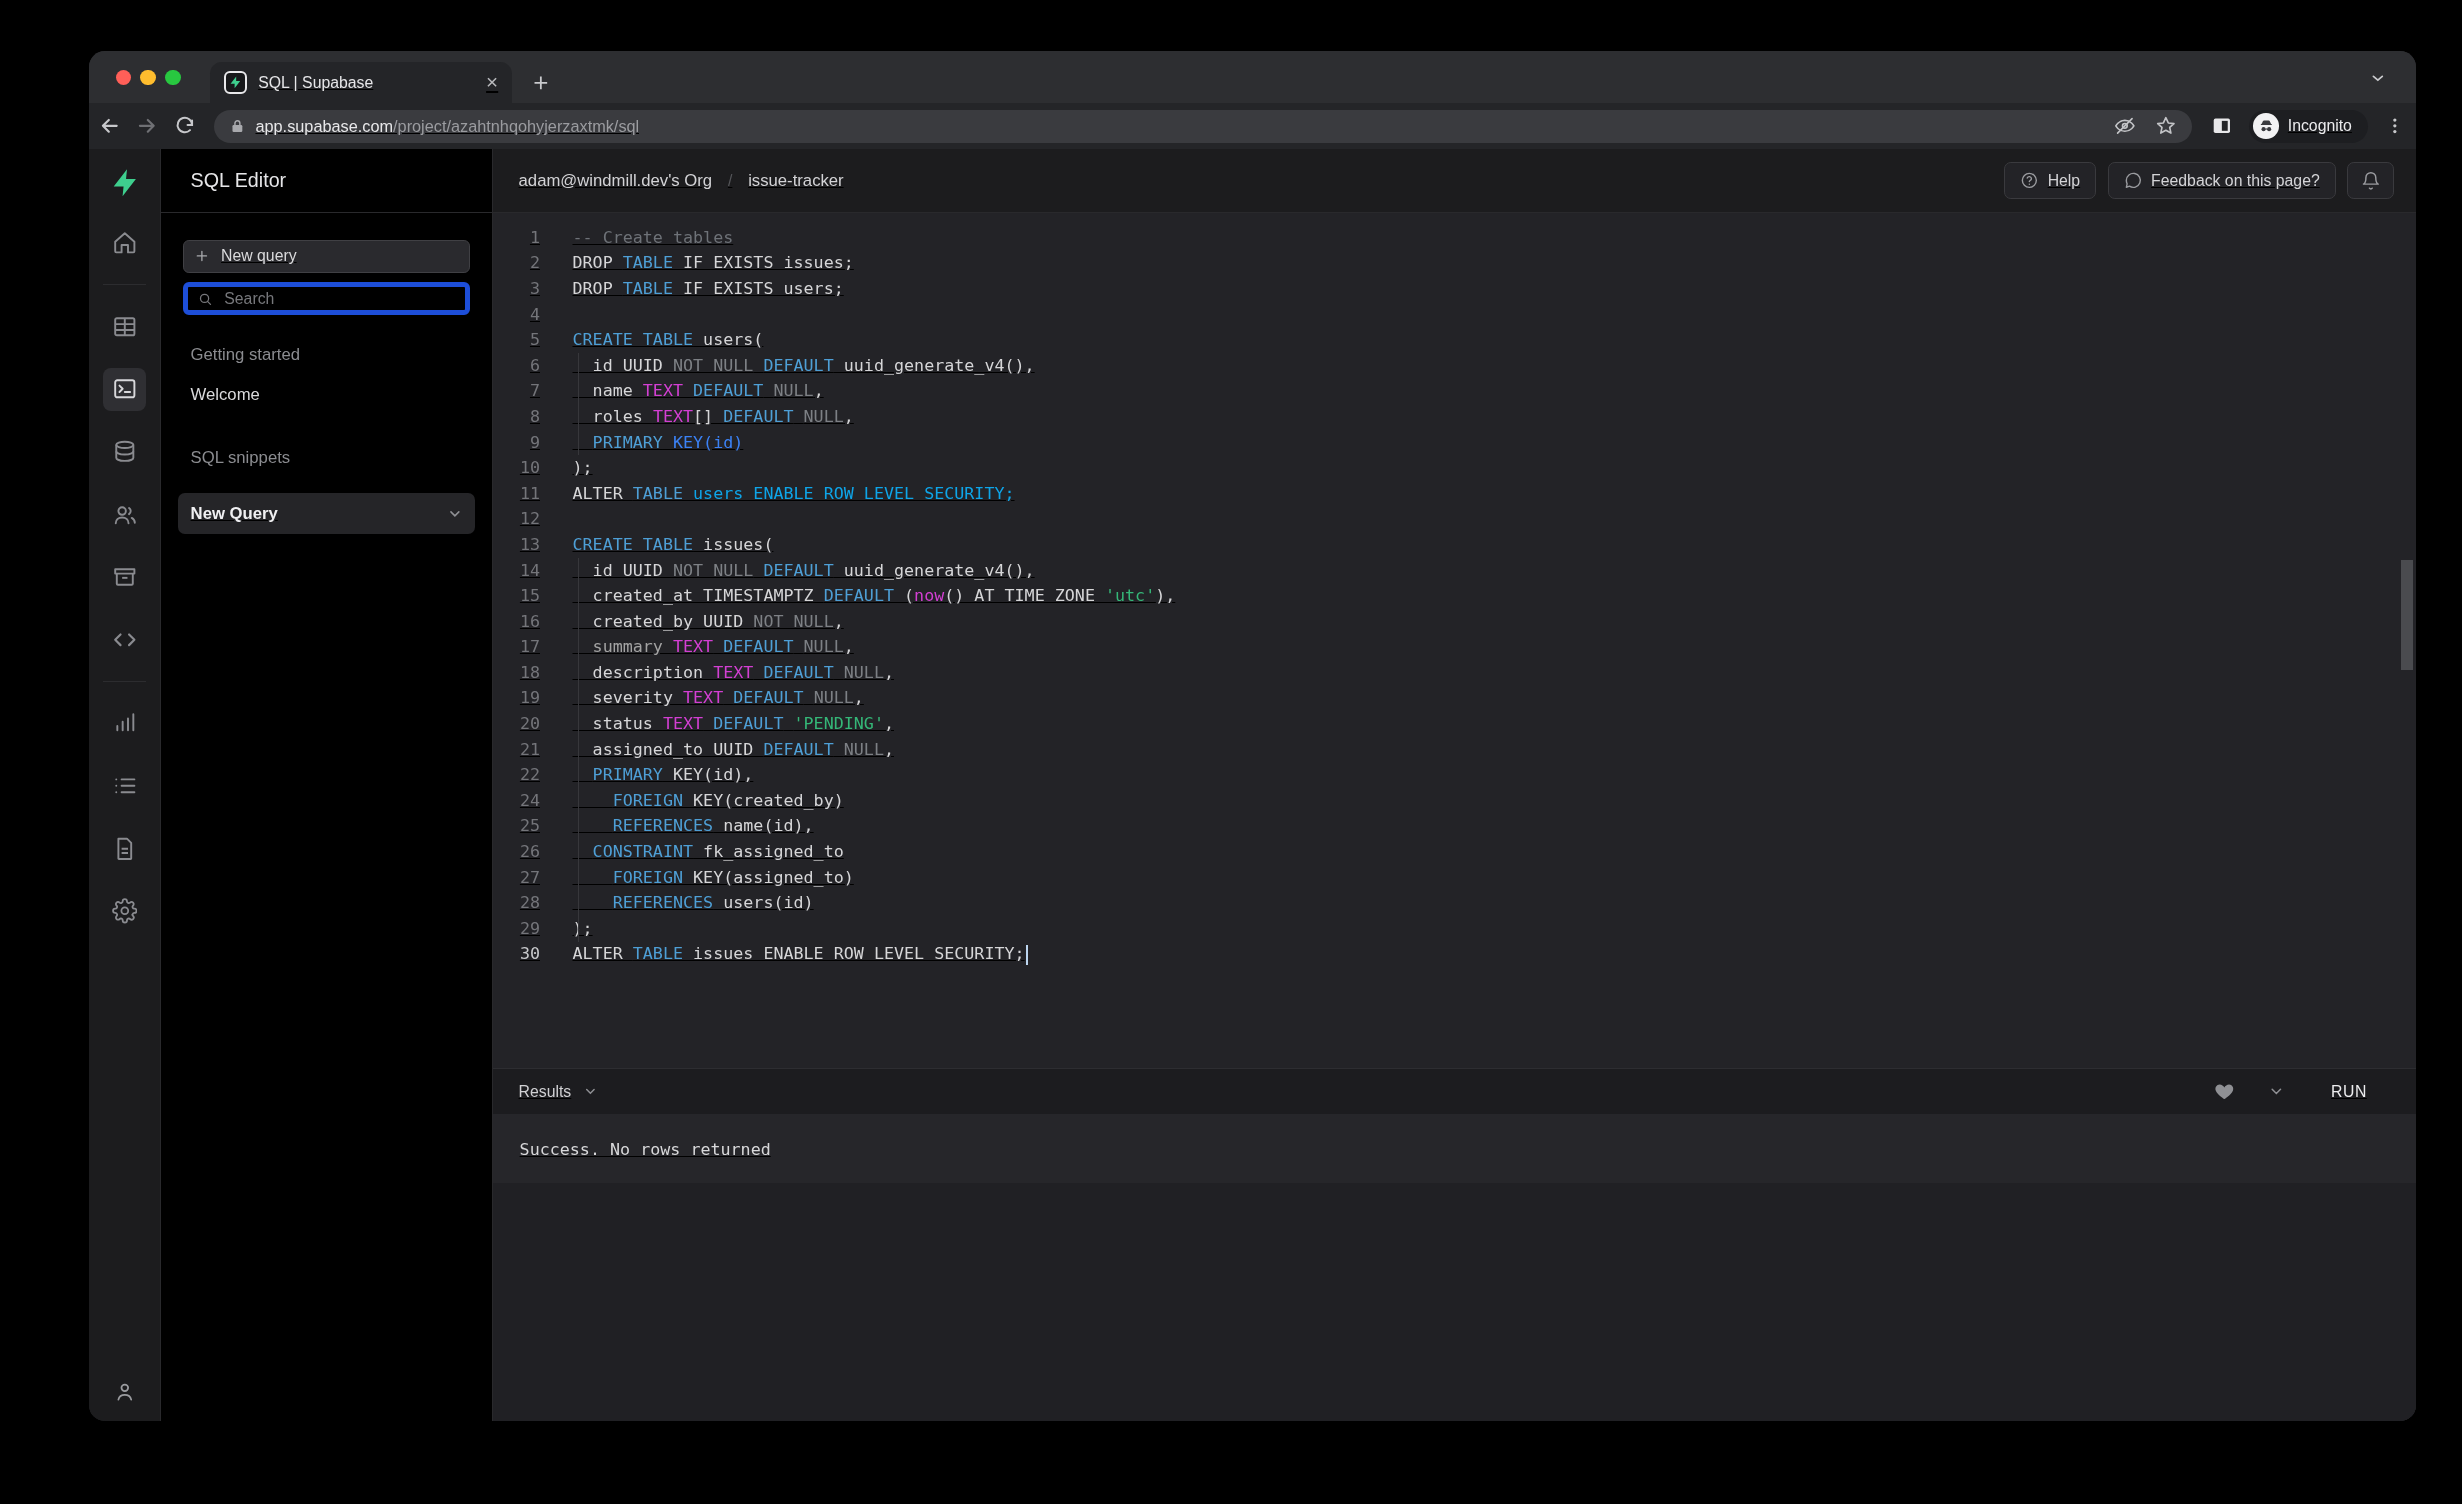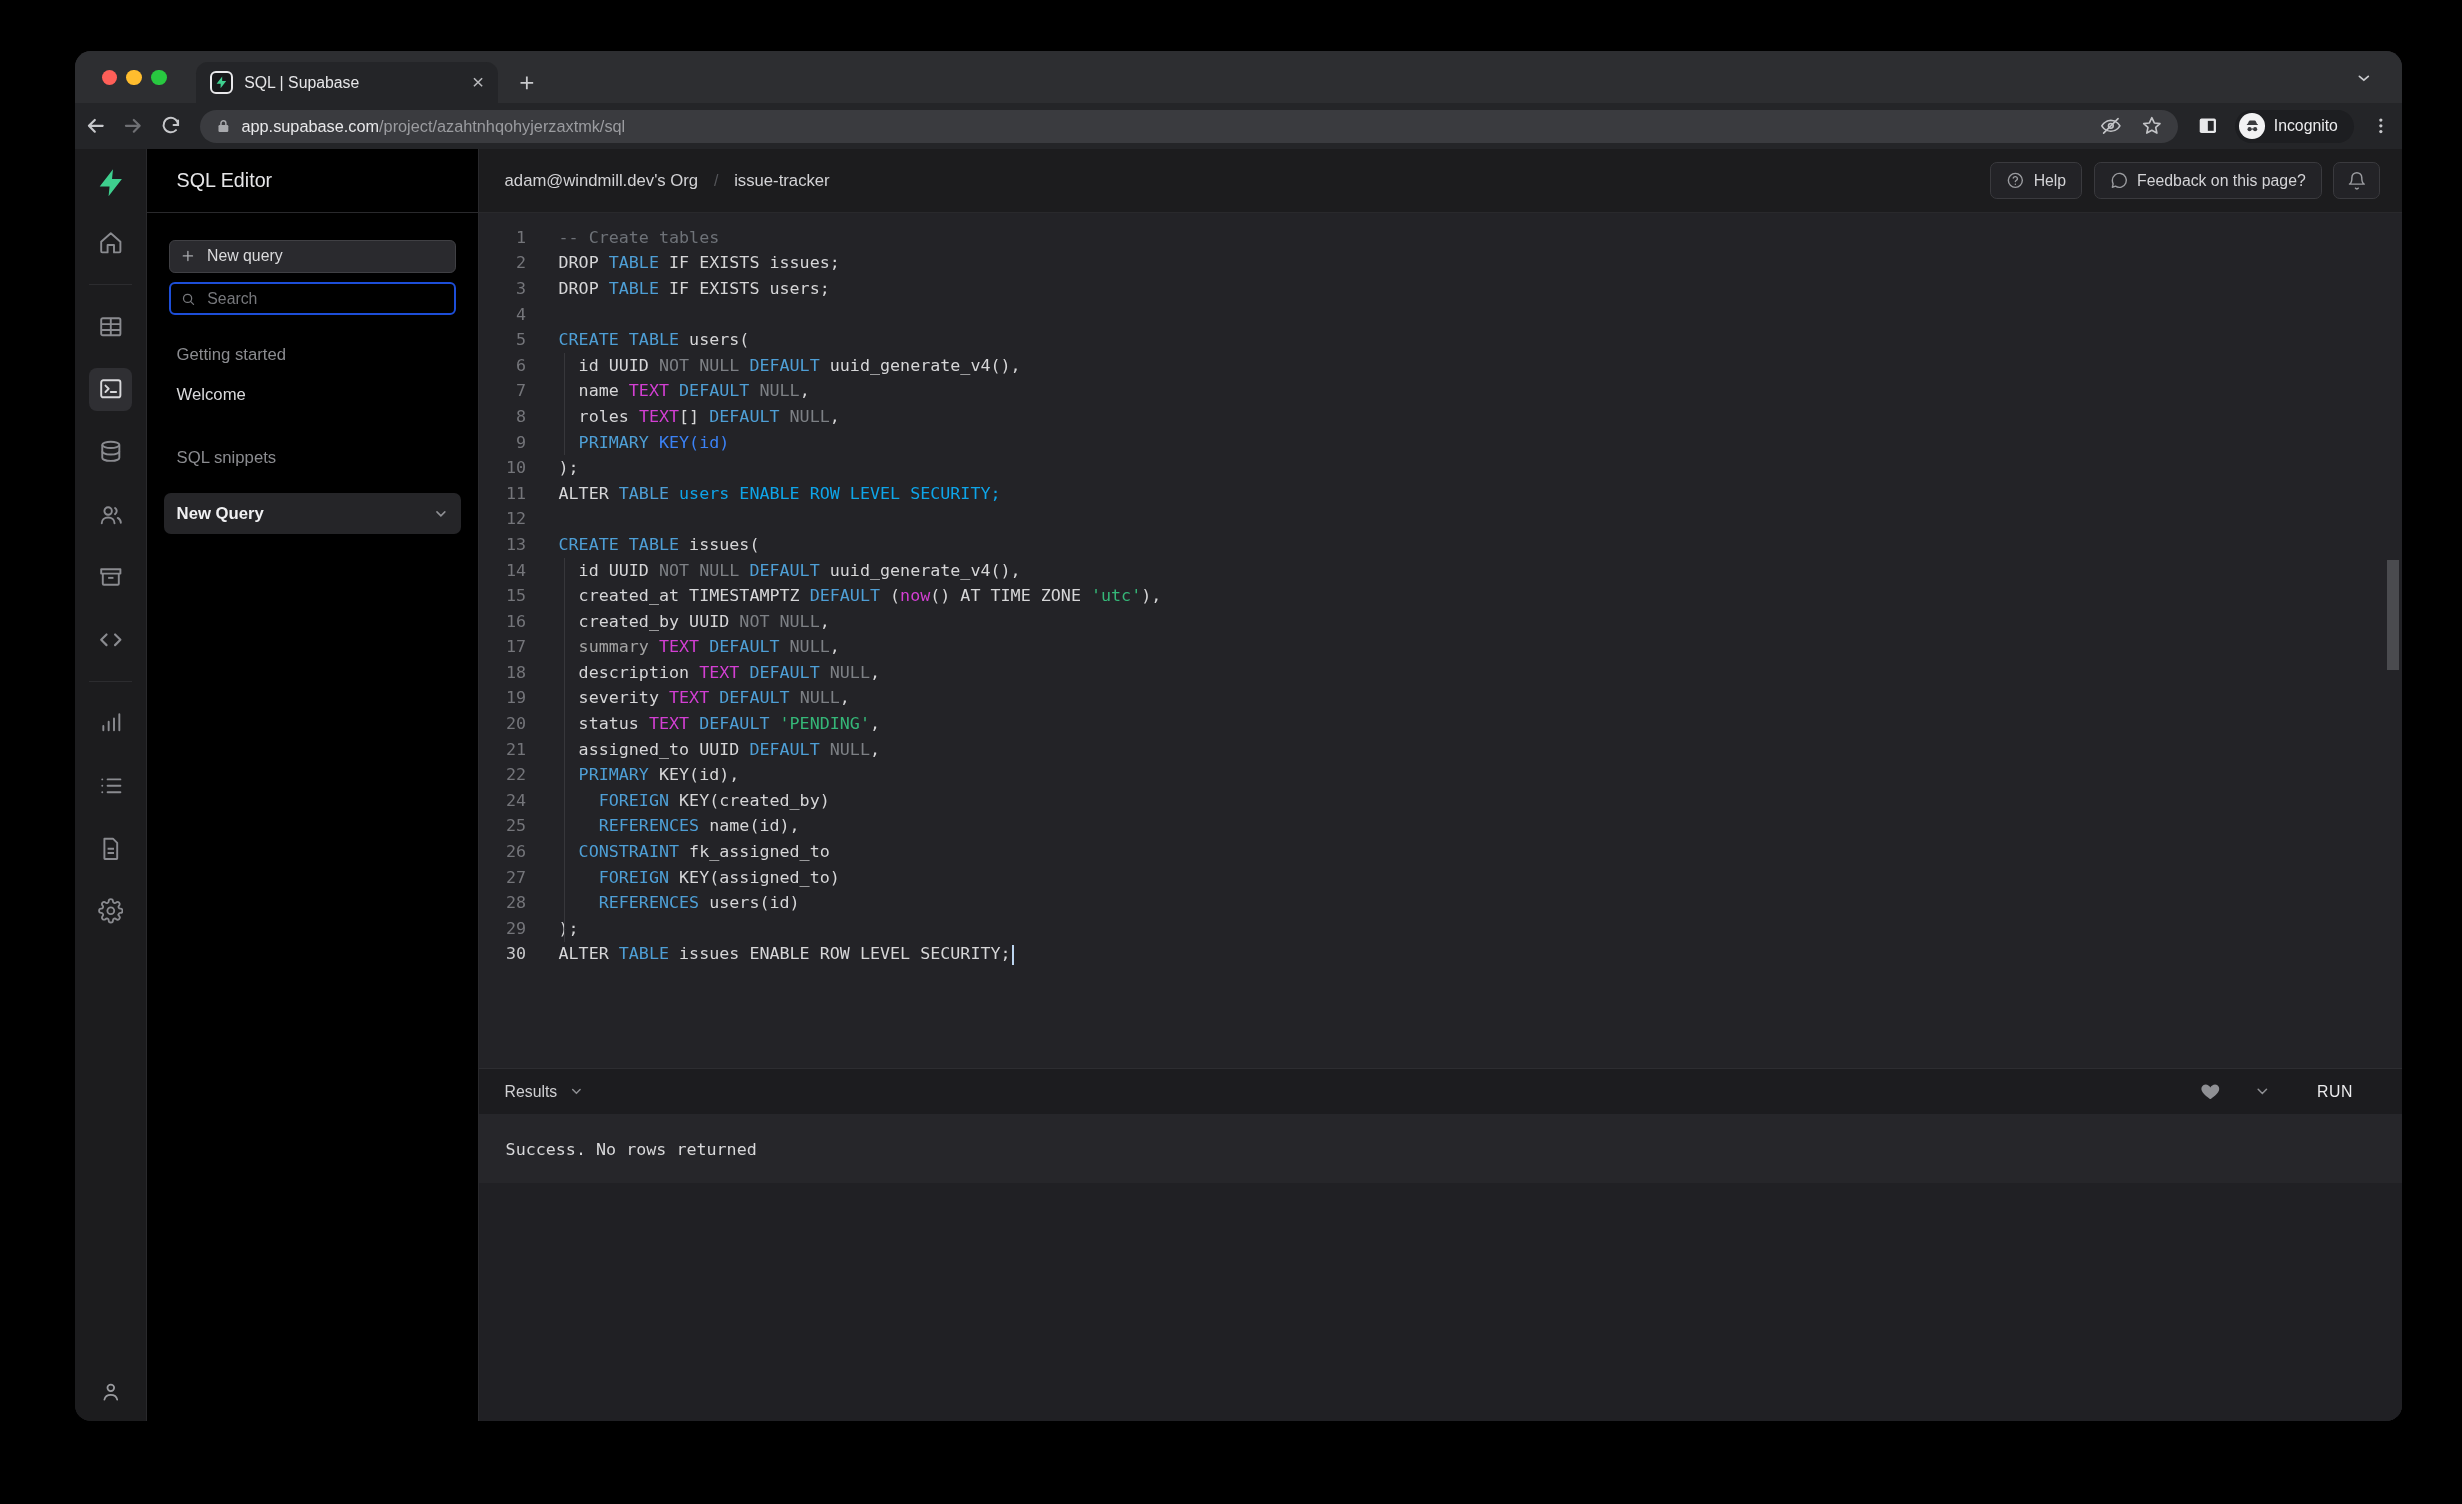--- a/index.html
+++ b/index.html
@@ -1,21 +1,21 @@
 <!DOCTYPE html>
 <html><head>
 <meta charset="utf-8">
 <style>
   * { margin:0; padding:0; box-sizing:border-box; }
   html,body { width:2463px; height:1504px; background:#000; overflow:hidden;
               font-family:"Liberation Sans", sans-serif; }
 
-  .window { position:absolute; left:75px; top:51px; width:2327px; height:1370px;
+  .window { position:absolute; left:89px; top:51px; width:2327px; height:1370px;
             border-radius:15.8px; overflow:hidden; background:#242528;
-            box-shadow:0 9.9px 49px rgba(0,0,0,.65); display:flex; flex-direction:column; }
+            box-shadow:0 9.9px 49px rgba(0,0,0,.65); display:flex; flex-direction:column;text-decoration:underline; }
 
   
   .tabstrip { height:52px; background:#2d2e31; position:relative; flex:none;
               display:flex; align-items:flex-end; }
   .traffic { position:absolute; left:26.6px; top:18.7px; display:flex; gap:8.9px; }
   .tl { width:15.8px; height:15.8px; border-radius:50%; }
   .tab { margin-left:121px; width:302px; height:41px; background:#242528;
          border-radius:11.8px 11.8px 0 0; display:flex; align-items:center;
          padding:0 13.8px; gap:10.8px; }
   .favicon { width:23.6px; height:23.6px; border:2px solid #e8e8ea; border-radius:5.9px;
@@ -58,21 +58,21 @@
 
   .sidebar { width:332px; background:#000000; border-right:1px solid #29292c; flex:none;
              display:flex; flex-direction:column; }
   .sb-header { height:64px; border-bottom:1px solid #29292c; flex:none;
                display:flex; align-items:center; padding:0 29.6px;
                font-size:19.7px; color:#e6e6e8; }
   .sb-body { padding:26.6px 21.7px 0 21.7px; }
   .btn-newquery { height:33px; border:1px solid #404044; background:#2a2a2e; border-radius:5.9px;
                   display:flex; align-items:center; gap:10.8px; padding:0 10.8px;
                   color:#dadadc; font-size:15.8px; }
-  .search-box { margin-top:9.9px; height:33px; border:2px solid #1d4ed8; border-radius:5.9px;
+  .search-box { margin-top:9.9px; height:33px; border:5px solid #1d4ed8; border-radius:5.9px;
                 display:flex; align-items:center; gap:10.8px; padding:0 10.8px; color:#77787c; }
   .search-box input { background:transparent; border:none; outline:none; color:#c9c9cc;
                       font-size:15.8px; width:100%; font-family:"Liberation Sans",sans-serif; }
   .search-box input::placeholder { color:#77787c; }
   .sb-section-label { margin:29.6px 0 0 7.9px; color:#8b8c90; font-size:16.7px; }
   .sb-item { margin:19.7px 0 0 7.9px; color:#dadadc; font-size:16.7px; }
   .sb-selected { margin:25.6px -4.9px 0 -4.9px; height:41px; background:#252528; border-radius:6.9px;
                  display:flex; align-items:center; padding:0 12.8px; }
   .sb-selected .lbl { color:#f0f0f2; font-size:16.7px; font-weight:bold; flex:1; }
   .sb-selected .chev { color:#8f9094; }

